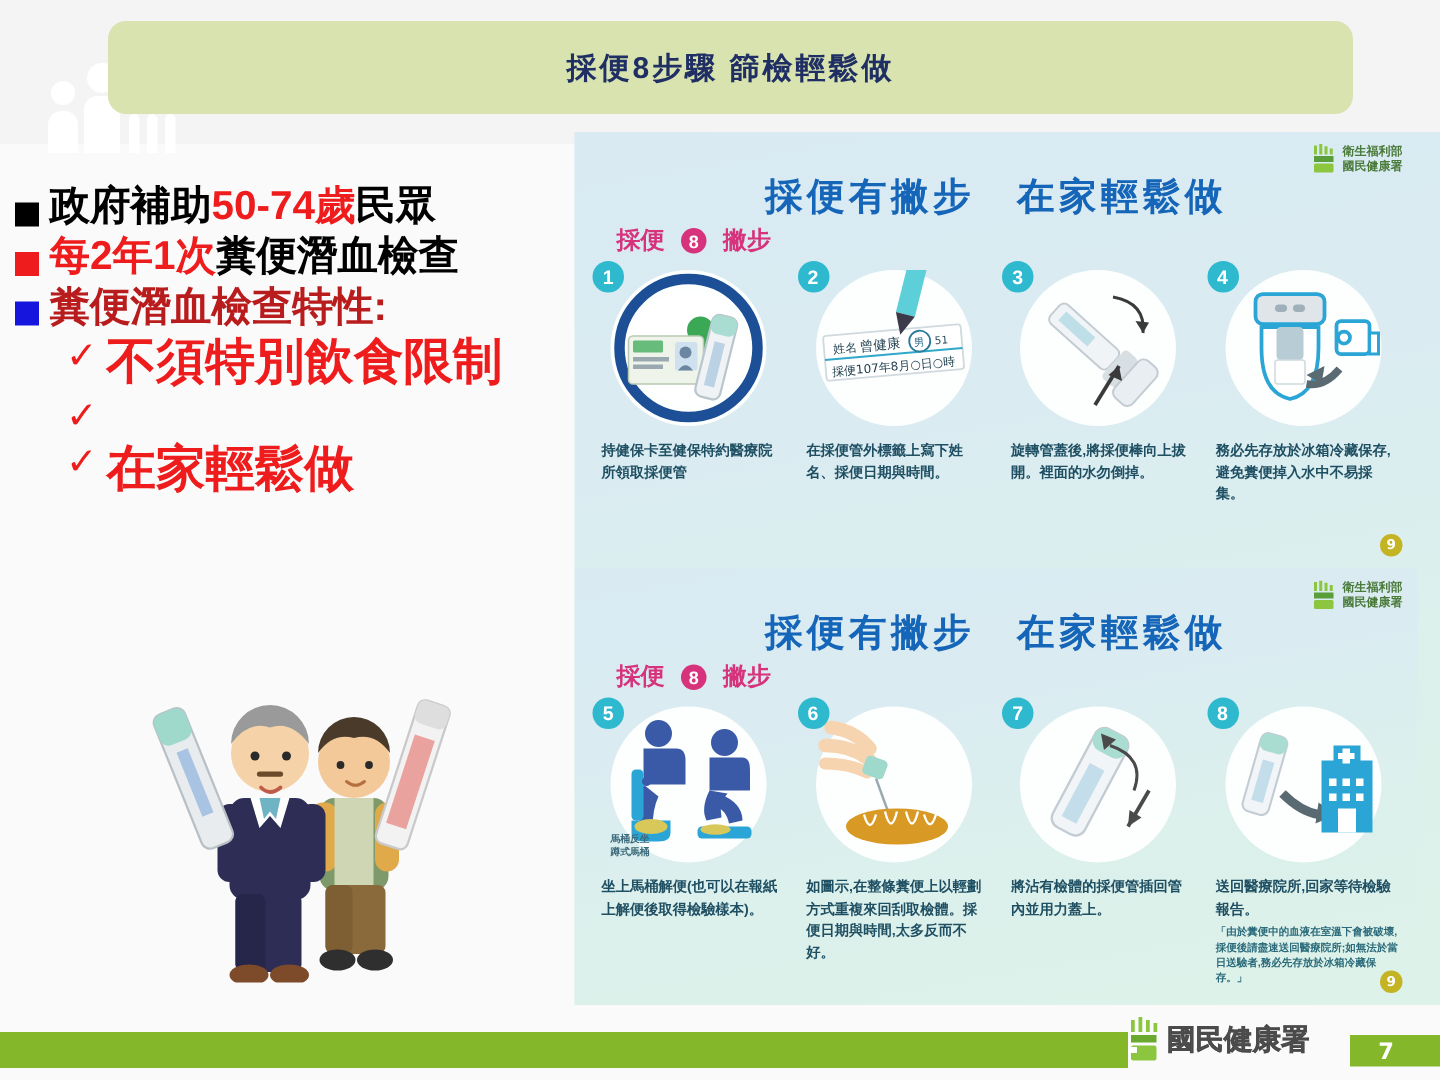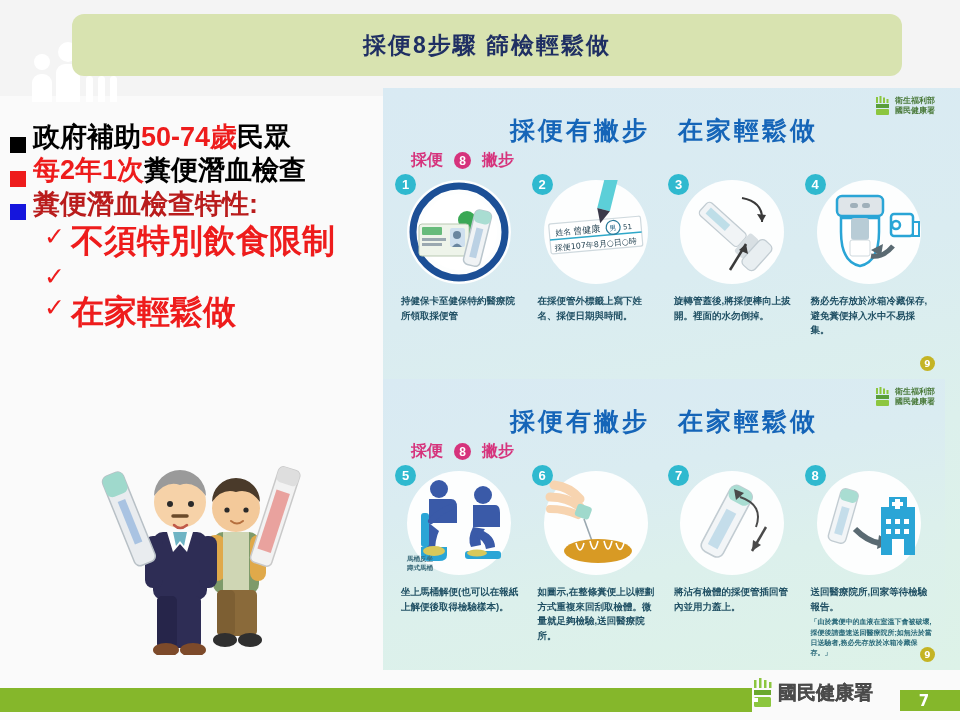--- a/index.html
+++ b/index.html
@@ -17,27 +17,27 @@
   .pm-dot{position:absolute;background:#ffffff;border-radius:50%;}
   .pm-body{position:absolute;background:#ffffff;border-radius:9px 9px 0 0;}
 
   .title-bar{
     position:absolute;left:72px;top:14px;width:830px;height:62px;
     background:#d8e3b0;border-radius:12px;
   }
   .title-text{
     position:absolute;left:72px;top:14px;width:830px;height:62px;
     display:flex;align-items:center;justify-content:center;
-    color:#1f2f63;font-size:23px;font-weight:bold;letter-spacing:2px;
+    color:#1f2f63;font-size:20px;font-weight:bold;letter-spacing:2px;
     font-family:"Liberation Sans","DejaVu Sans",sans-serif;
   }
 
   
   .bullets{position:absolute;left:10px;top:122px;width:360px;}
-  .b-row{display:flex;align-items:flex-end;margin-bottom:2px;line-height:1.16;}
+  .b-row{display:flex;align-items:center;margin-bottom:2px;line-height:1.16;}
   .sq{display:inline-block;width:16px;height:16px;margin-top:10px;margin-right:7px;flex:0 0 auto;}
   .sq-k{background:#000000;}
   .sq-r{background:#ee1c1c;}
   .sq-b{background:#1515dd;}
   .b-txt{font-size:27px;font-weight:bold;color:#000;font-family:"Liberation Sans","DejaVu Sans",sans-serif;white-space:nowrap;}
   .red{color:#ee1c1c;}
   .blue{color:#b91c1c;}
   .check-row{display:flex;align-items:flex-start;margin-left:34px;margin-top:2px;line-height:1.16;}
   .ck{color:#ee1c1c;font-size:25px;font-weight:bold;margin-right:6px;}
   .ck-txt{font-size:33px;font-weight:bold;color:#ee1c1c;font-family:"Liberation Sans","DejaVu Sans",sans-serif;white-space:nowrap;}
@@ -380,21 +380,21 @@
             <line x1="40" y1="48" x2="48" y2="70" stroke="#9aa8b0" stroke-width="1.6"></line>
             <ellipse cx="54" cy="80" rx="34" ry="12" fill="#d89a24"></ellipse>
             <g stroke="#ffffff" stroke-width="1.6" fill="none">
               <path d="M32 72 q4 14 8 0"></path>
               <path d="M46 70 q4 16 8 0"></path>
               <path d="M60 70 q4 16 8 0"></path>
               <path d="M72 72 q4 13 8 0"></path>
             </g>
           </svg>
           <div class="badge">6</div>
-          <div class="cap">如圖示,在整條糞便上以輕劃方式重複來回刮取檢體。微量就足夠檢驗,送回醫療院所。</div>
+          <div class="cap">如圖示,在整條糞便上以輕劃方式重複來回刮取檢體。採便日期與時間,太多反而不好。</div>
         </div>
 
         <div class="step">
           <div class="circ"></div>
           <svg class="art" viewBox="0 0 104 104">
             <g transform="rotate(28 48 52)">
               <rect x="34" y="14" width="24" height="74" rx="7" fill="#f2f5f7" stroke="#c2ccd2" stroke-width="1.6"></rect>
               <rect x="34" y="14" width="24" height="16" rx="7" fill="#a9ddd2"></rect>
               <rect x="40" y="40" width="11" height="40" fill="#9ec8e0" opacity=".55"></rect>
             </g>

